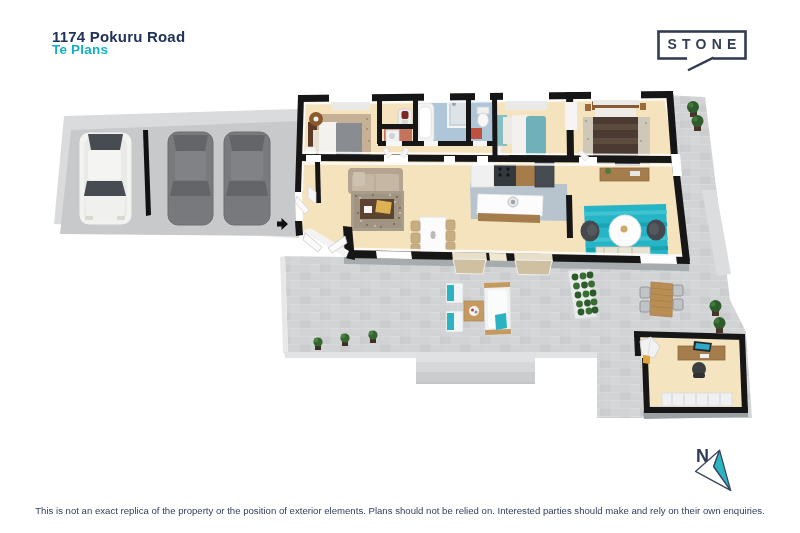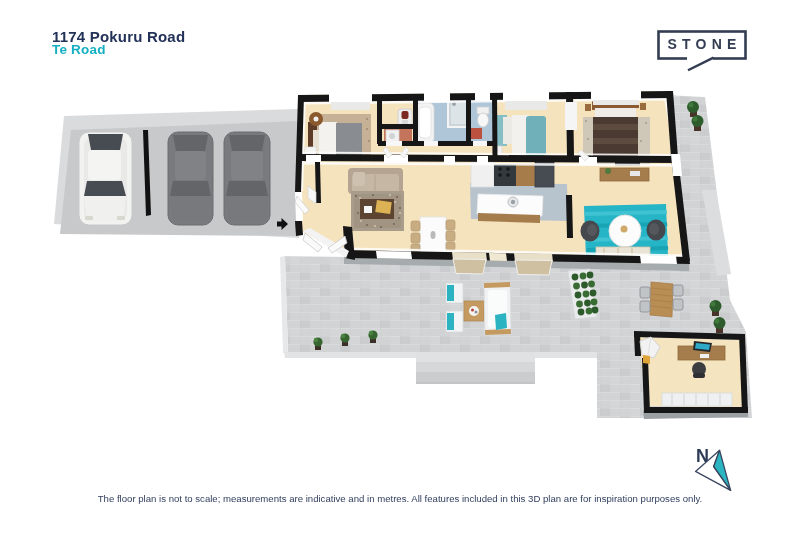--- a/index.html
+++ b/index.html
@@ -662,17 +662,17 @@
 
   <g>
     <text x="696" y="462" font-size="18" font-weight="bold" fill="#2e3b55" text-anchor="start" font-family="Liberation Sans, sans-serif">N</text>
     <polygon points="719.6,450.3 695.5,471.4 730.6,490.4 713.7,466.5" fill="#ffffff" stroke="#3a4660" stroke-width="1.3" stroke-linejoin="round"></polygon>
     <polygon points="719.6,450.3 713.7,466.5 730.6,490.4" fill="#2ab5c0" stroke="#3a4660" stroke-width="1.3" stroke-linejoin="round"></polygon>
   </g>
 </svg>
 
 <div class="addr">1174 Pokuru Road</div>
 
-<div class="suburb">Te Road</div>
-
-<div class="foot" style="top:493px;">The floor plan is not to scale; measurements are indicative and in metres. All features included in this 3D plan are for inspiration purposes only.</div>
-
+<div class="suburb">Te Plans</div>
+
+
+<div class="foot" style="top:505px;">This is not an exact replica of the property or the position of exterior elements. Plans should not be relied on. Interested parties should make and rely on their own enquiries.</div>
 </div>
 
 </body></html>

